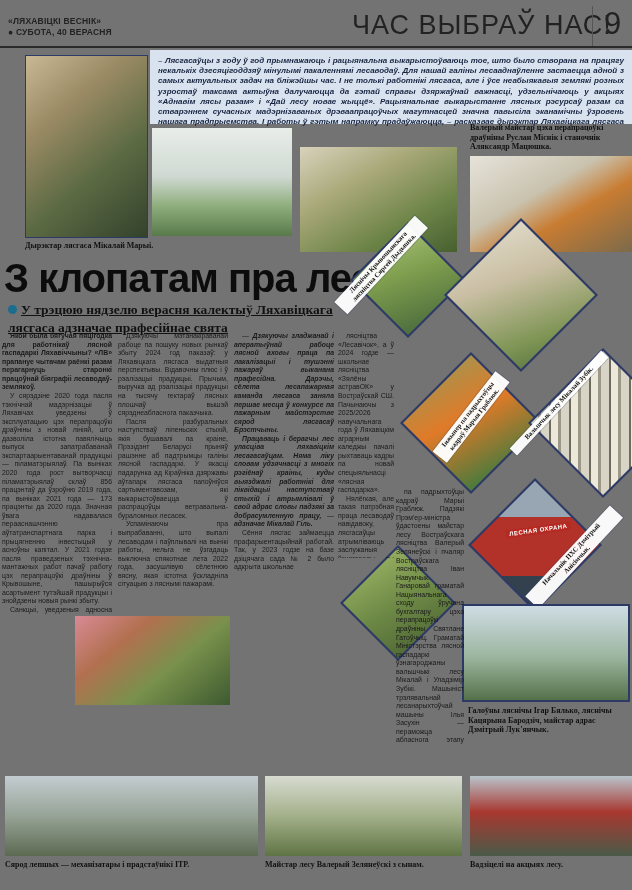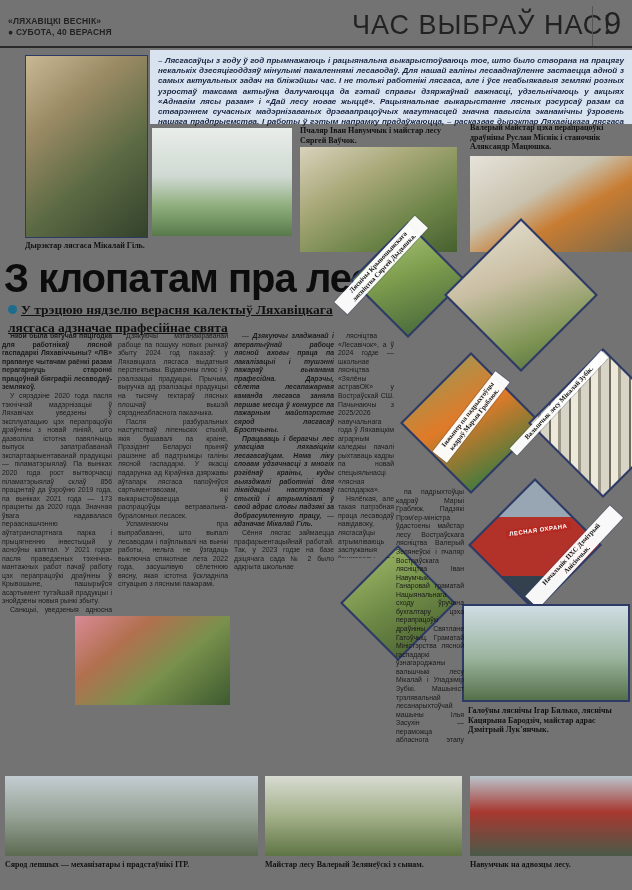--- a/index.html
+++ b/index.html
@@ -63,25 +63,24 @@
     <div>● СУБОТА, 40 ВЕРАСНЯ</div>
   </div>
   <div class="abs motto" style="left:352px;top:10px;">ЧАС ВЫБРАЎ НАС!</div>
   <div class="abs vrule" style="left:592px;top:6px;height:40px;"></div>
   <div class="abs pagenum" style="left:604px;top:6px;">9</div>
   <div class="abs hrule" style="left:0;top:46px;width:632px;"></div>
 
   <div class="abs intro" style="left:150px;top:50px;width:482px;height:74px;">– Лясгасаўцы з году ў год прымнажаюць і рацыянальна выкарыстоўваюць тое, што было створана на працягу некалькіх дзесяцігоддзяў мінулымі пакаленнямі лесаводаў. Для нашай галіны лесааднаўленне застаецца адной з самых актуальных задач на бліжэйшы час. І не толькі работнікі лясгаса, але і ўсе неабыякавыя землякі розных узростаў таксама актыўна далучаюцца да гэтай справы дзяржаўнай важнасці, удзельнічаюць у акцыях «Аднавім лясы разам» і «Дай лесу новае жыццё». Рацыянальнае выкарыстанне лясных рэсурсаў разам са стварэннем сучасных мадэрнізаваных дрэваапрацоўчых магутнасцей значна павысіла эканамічны ўзровень нашага прадпрыемства. І работы ў гэтым напрамку прадаўжаюцца, – расказвае дырэктар Ляхавіцкага лясгаса Мікалай Гіль.</div>
 
   <div class="abs ph ph-director frame" style="left:25px;top:55px;width:123px;height:183px;border-width:1px;"></div>
-  <div class="abs cap" style="left:25px;top:241px;width:150px;">Дырэктар лясгаса Мікалай Гіль.</div>
+  <div class="abs cap" style="left:25px;top:241px;width:150px;">Дырэктар лясгаса Мікалай Марыі.</div>
 
   <div class="abs ph ph-building" style="left:152px;top:128px;width:140px;height:108px;"></div>
 
-  <div class="abs cap" style="left:300px;top:126px;width:158px;">Пчаляр Іван Навумчык і майстар лесу Сяргей Ваўчок.</div>
   <div class="abs ph ph-bee" style="left:300px;top:147px;width:157px;height:105px;"></div>
 
   <div class="abs cap" style="left:470px;top:123px;width:160px;">Валерый майстар цэха перапрацоўкі драўніны Руслан Міснік і станочнік Аляксандр Мацюшка.</div>
   <div class="abs ph ph-saw" style="left:470px;top:156px;width:162px;height:96px;"></div>
 
   <div class="abs headline" style="left:4px;top:256px;">З клопатам пра лес</div>
   <div class="abs" style="left:8px;top:300px;width:330px;">
     <span class="bullet"></span><span class="subhead">У трэцюю нядзелю верасня калектыў Ляхавіцкага лясгаса адзначае прафесійнае свята</span>
   </div>
 
@@ -145,15 +144,15 @@
   <div class="abs ph ph-trio frame" style="left:462px;top:604px;width:168px;height:98px;z-index:3;"></div>
   <div class="abs cap" style="left:468px;top:706px;width:162px;z-index:3;">Галоўны ляснічы Ігар Бялько, ляснічы Кацярына Бародзіч, майстар адрас Дзмітрый Лук'янчык.</div>
 
   <div class="abs ph ph-crowd1" style="left:5px;top:776px;width:253px;height:80px;"></div>
   <div class="abs cap" style="left:5px;top:860px;width:250px;">Сярод лепшых — механізатары і прадстаўнікі ІТР.</div>
 
   <div class="abs ph ph-crowd2" style="left:265px;top:776px;width:197px;height:80px;"></div>
   <div class="abs cap" style="left:265px;top:860px;width:197px;">Майстар лесу Валерый Зелянеўскі з сынам.</div>
 
   <div class="abs ph ph-truck2" style="left:470px;top:776px;width:162px;height:80px;"></div>
-  <div class="abs cap" style="left:470px;top:860px;width:160px;">Навумчык на адвозцы лесу.</div>
+  <div class="abs cap" style="left:470px;top:860px;width:160px;">Вадзіцелі на акцыях лесу.</div>
 
 </div>
 
 </body></html>

